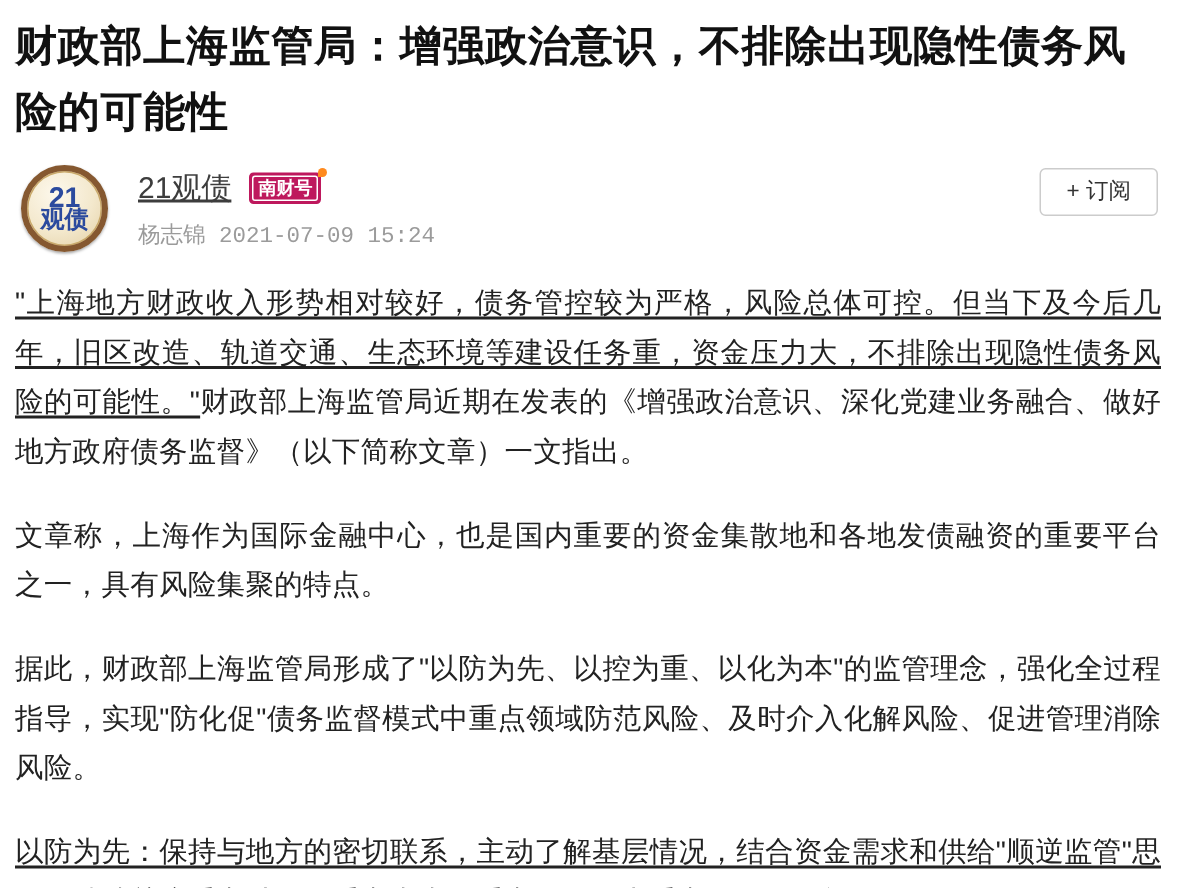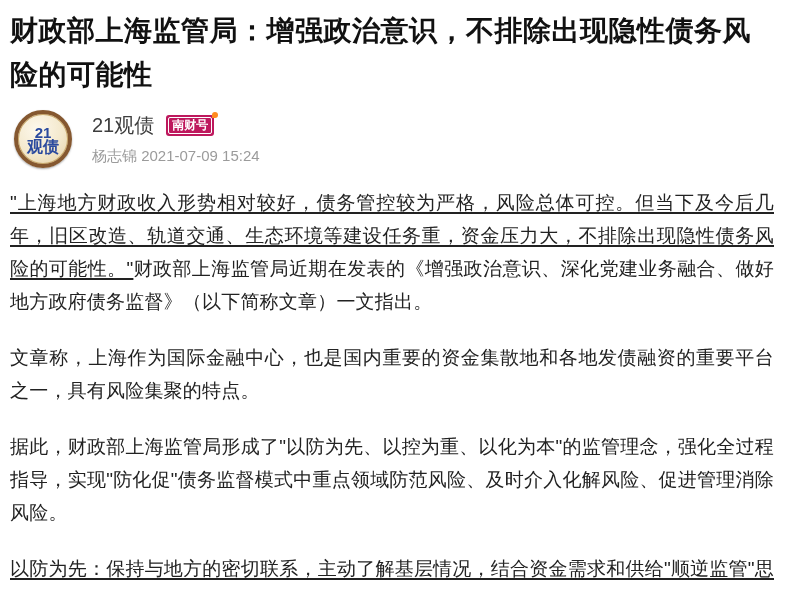--- a/index.html
+++ b/index.html
@@ -18,36 +18,36 @@
   .author-row { position:relative; margin-top:13px; height:60px; }
   .avatar {
     position:absolute; left:4px; top:0;
     width:58px; height:58px; border-radius:50%;
     border:4px solid #855830;
     background:radial-gradient(circle at 38% 30%, #fdf8ec 0%, #f3e8cc 55%, #e3cfa4 100%);
     box-shadow:inset 0 0 0 1px #c9a96a, 0 1px 2px rgba(0,0,0,0.35);
     display:flex; flex-direction:column; align-items:center; justify-content:center;
     color:#2b4a9e; font-weight:700; cursor:pointer;
   }
-  .avatar .l1 { font-size:15px; line-height:15px; }
+  .avatar .l1 { font-size:19px; line-height:15px; }
   .avatar .l2 { font-size:16px; line-height:14px; }
 
   .author-meta { margin-left:82px; padding-top:2px; }
   .name-line { display:flex; align-items:center; gap:12px; }
-  .author-name { font-size:20px; color:#3d3d3d; cursor:pointer; }
+  .author-name { font-size:20px; color:#3d3d3d; cursor:pointer;text-decoration:underline; }
   .badge { position:relative; background:#be185d; border-radius:3px; padding:2px; display:inline-flex; }
   .badge-inner {
     border:1px solid #ffffff; border-radius:2px; padding:0 3px;
     color:#ffffff; font-size:12px; font-weight:700; line-height:15px; white-space:nowrap;
   }
   .badge-mark {
     position:absolute; top:-3px; right:-4px; width:6px; height:6px;
     background:#ff8a1e; border-radius:3px 3px 3px 0;
   }
-  .byline { margin-top:8px; font-size:15px; color:#9b9b9b; }
+  .byline { margin-top:8px; font-size:15px; color:#9b9b9b;font-family:Liberation Mono, monospace; }
 
   .subscribe {
     position:absolute; right:2px; top:2px;
     background:#ffffff; border:1px solid #cccccc; border-radius:4px;
     font-size:15px; color:#333333; padding:6px 17px; cursor:pointer;
     font-family:inherit; line-height:18px;
   }
 
   .article { margin-top:16px; }
   .article p {
@@ -76,20 +76,21 @@
     <div class="author-meta">
       <div class="name-line">
         <span class="author-name">21观债</span>
         <span class="badge">
           <span class="badge-inner">南财号</span>
           <span class="badge-mark"></span>
         </span>
       </div>
       <div class="byline">杨志锦 2021-07-09 15:24</div>
     </div>
+    <button class="subscribe">+ 订阅</button>
   </div>
 
   <div class="article">
     <p class="first"><a class="u">"上海地方财政收入形势相对较好，债务管控较为严格，风险总体可控。但当下及今后几年，旧区改造、轨道交通、生态环境等建设任务重，资金压力大，不排除出现隐性债务风险的可能性。"</a><span>财政部上海监管局近期在发表的《增强政治意识、深化党建业务融合、做好地方政府债务监督》（以下简称文章）一文指出。</span></p>
     <p>文章称，上海作为国际金融中心，也是国内重要的资金集散地和各地发债融资的重要平台之一，具有风险集聚的特点。</p>
     <p>据此，财政部上海监管局形成了"以防为先、以控为重、以化为本"的监管理念，强化全过程指导，实现"防化促"债务监督模式中重点领域防范风险、及时介入化解风险、促进管理消除风险。</p>
     <p class="last"><a class="u">以防为先：保持与地方的密切联系，主动了解基层情况，结合资金需求和供给"顺逆监管"思路，持续关注重点城区、重点事类、重点项目三类重点，提示可能存在的债</a></p>
   </div>
 
 </div>

